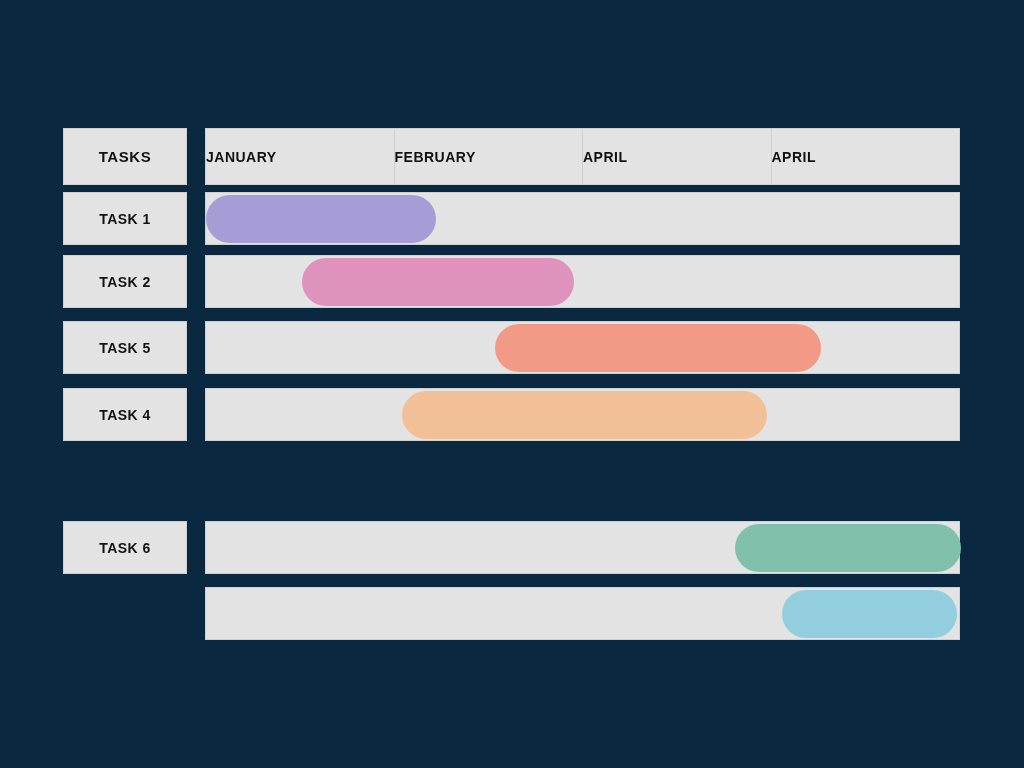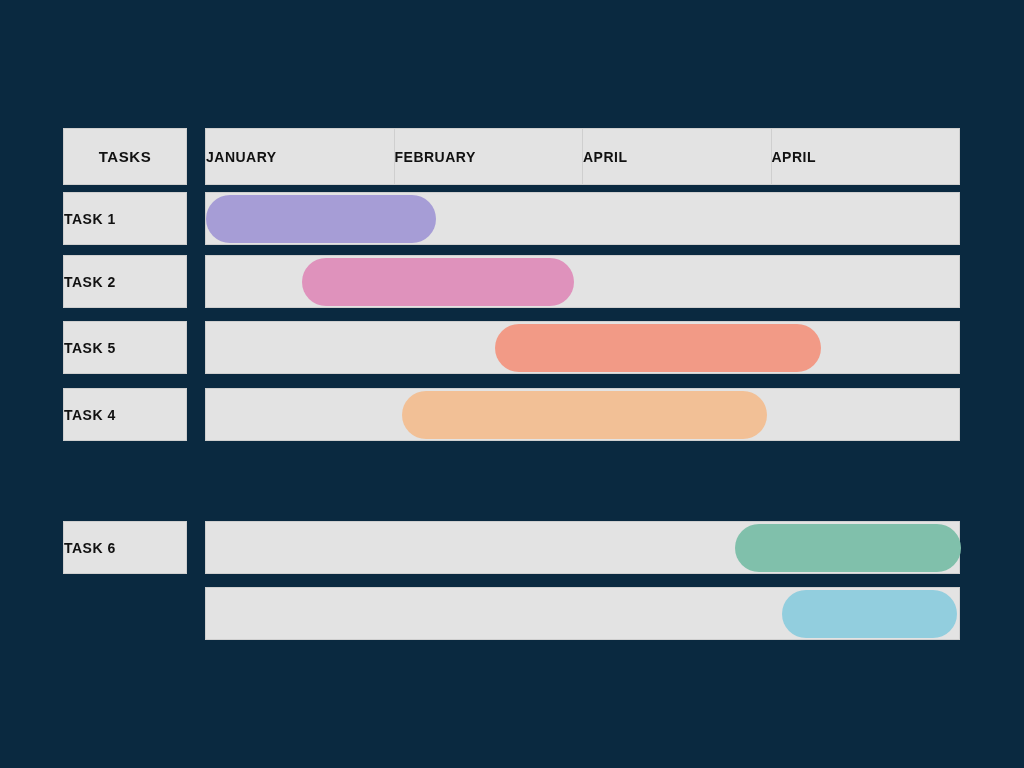--- a/index.html
+++ b/index.html
@@ -92,20 +92,21 @@
     height: 53px;
   }
   .task-label-cell {
     position: absolute;
     left: 0;
     top: 0;
     width: 124px;
     height: 53px;
     display: flex;
     align-items: center;
+    justify-content: center;
   }
   .task-label {
     font-size: 14px;
     font-weight: 600;
     color: #111111;
     letter-spacing: 0.5px;
   }
   .track {
     position: absolute;
     left: 142px;

